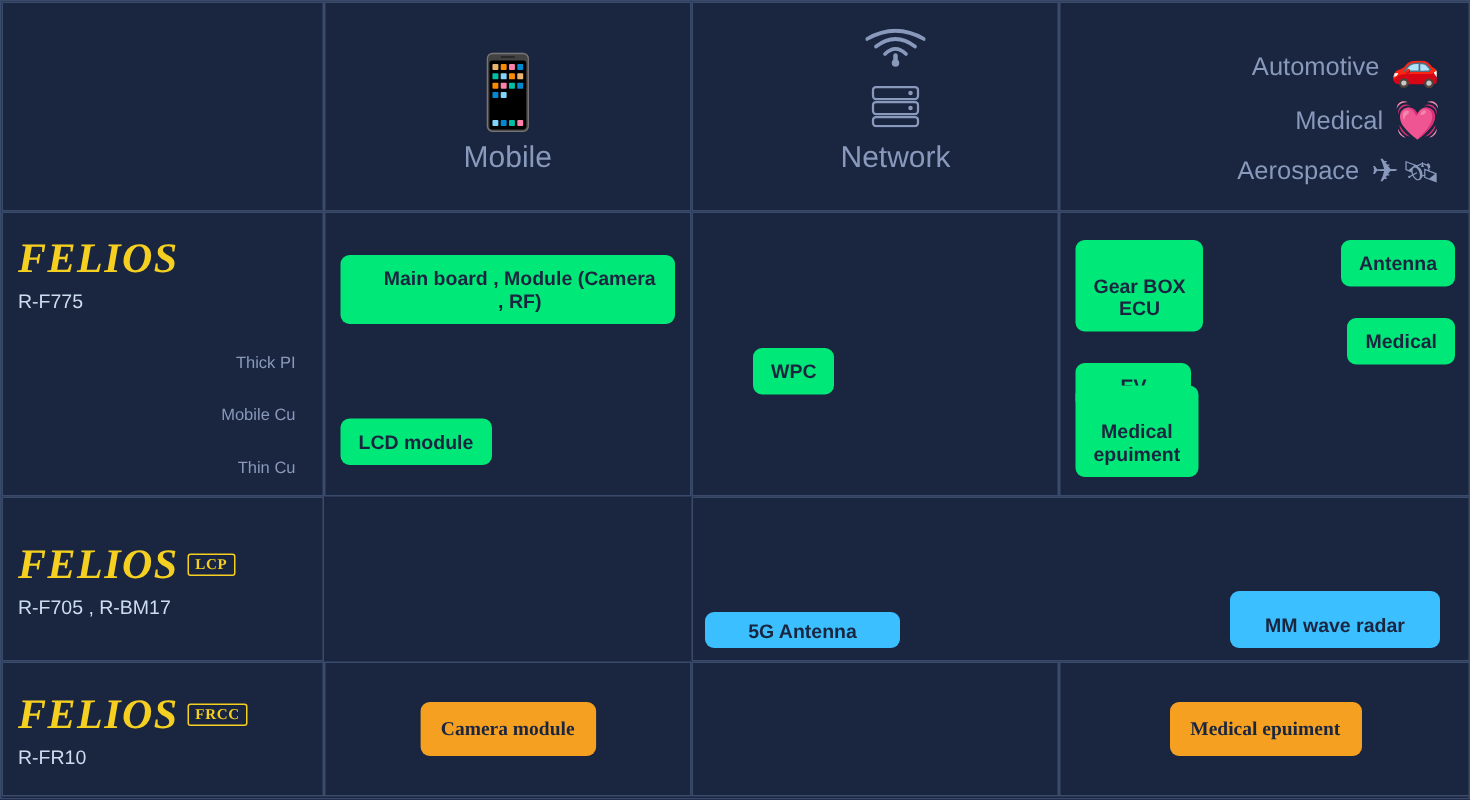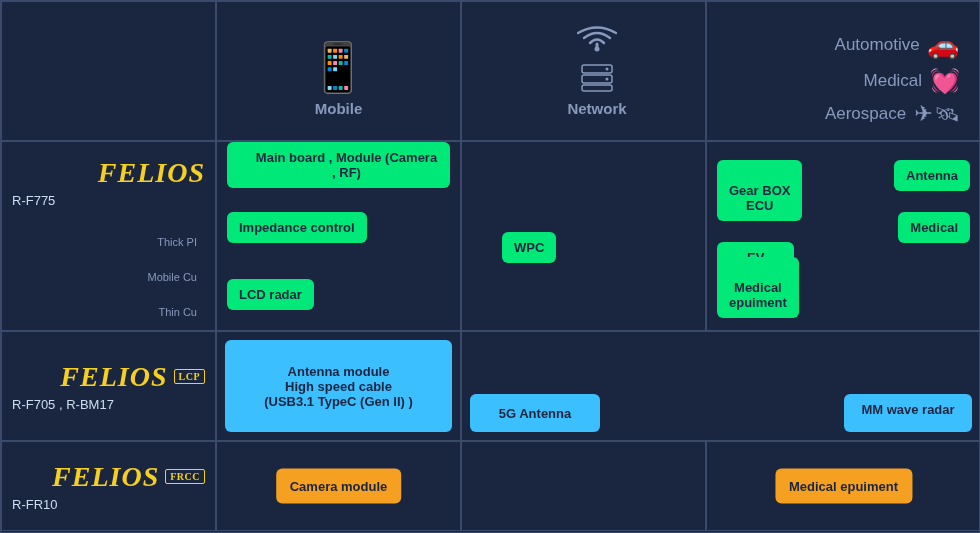--- a/index.html
+++ b/index.html
@@ -140,22 +140,22 @@
 
     .row4-auto {
       grid-column: 4;
       grid-row: 4;
       position: relative;
     }
 
     
     .header-label {
       color: #8899bb;
-      font-size: 15px;
-      font-weight: 700;
+      font-size: 20px;
+      font-weight: 400;
       text-align: left;
       margin-bottom: 8px;
     }
 
     .auto-row {
       display: flex;
       align-items: center;
       justify-content: flex-end;
       margin-bottom: 6px;
     }
@@ -171,21 +171,20 @@
     .felios-logo {
       font-size: 28px;
       font-weight: 900;
       font-style: italic;
       color: #f5d020;
       font-family: Georgia, serif;
       letter-spacing: 1px;
       display: flex;
       align-items: center;
       gap: 6px;
-      justify-content: flex-end;
     }
 
     .felios-badge {
       font-size: 10px;
       font-weight: bold;
       font-style: normal;
       border: 1.5px solid #f5d020;
       color: #f5d020;
       padding: 1px 4px;
       border-radius: 2px;
@@ -228,20 +227,21 @@
     
     .orange-box {
       background: #f5a020;
       color: #1a2540;
       border-radius: 6px;
       font-size: 13px;
       font-weight: 600;
       padding: 10px 14px;
       text-align: center;
       position: absolute;
+      font-family: Liberation Serif, serif;
     }
 
     
     .row-label {
       color: #8899bb;
       font-size: 11px;
       position: absolute;
       margin-left: 48px;
     }
 
@@ -302,28 +302,25 @@
     </div>
     <div class="felios-sub">R-F775</div>
     <div style="position:relative; height:120px; margin-top:8px;">
       <span class="row-label" style="top:20px; right:8px;">Thick PI</span>
       <span class="row-label" style="top:55px; right:8px;">Mobile Cu</span>
       <span class="row-label" style="top:90px; right:8px;">Thin Cu</span>
     </div>
   </div>
 
   <div class="grid-cell row2-mobile">
-    <div class="green-box" style="top:0; left:10px; right:10px; white-space:normal;padding-left:28px;">
+    <div class="green-box" style="top:28px; left:10px; right:10px; white-space:normal;padding-left:28px;">
       <span>Main board , Module (Camera , RF)</span>
     </div>
-    <div class="green-box" style="top:70px; left:10px;">
-      <span>Impedance control</span>
-    </div>
     <div class="green-box" style="bottom:20px; left:10px;">
-      <span>LCD radar</span>
+      <span>LCD module</span>
     </div>
   </div>
 
   <div class="grid-cell row2-network">
     <div class="green-box" style="top:90px; left:40px;">
       <span>WPC</span>
     </div>
   </div>
 
   <div class="grid-cell row2-auto">
@@ -347,33 +344,26 @@
   </div>
 
   <div class="grid-cell row3-logo">
     <div class="felios-logo">
       <span>FELIOS</span>
       <span class="felios-badge">LCP</span>
     </div>
     <div class="felios-sub">R-F705 , R-BM17</div>
   </div>
 
-  <div class="grid-cell row3-mobile">
-    <div class="blue-box" style="top:8px; left:8px; right:8px; bottom:8px; white-space:pre-line; display:flex; align-items:center; justify-content:center;">
-      <span>Antenna module
-High speed cable
-(USB3.1 TypeC (Gen II) )</span>
-    </div>
-  </div>
 
   <div class="grid-cell row3-network-auto">
-    <div class="blue-box" style="bottom:8px; left:8px; width:130px; height:38px; display:flex; align-items:center; justify-content:center;">
+    <div class="blue-box" style="bottom:8px; left:8px; width:130px; height:24px; display:flex; align-items:center; justify-content:center;">
       <span>5G Antenna</span>
     </div>
-    <div class="blue-box" style="bottom:8px; right:8px; width:128px; height:38px; display:flex; align-items:flex-start; justify-content:center;">
+    <div class="blue-box" style="bottom:8px; right:20px; width:140px; height:38px; display:flex; align-items:flex-end; justify-content:center;">
       <span>MM wave radar</span>
     </div>
   </div>
 
   <div class="grid-cell row4-logo">
     <div class="felios-logo">
       <span>FELIOS</span>
       <span class="felios-badge">FRCC</span>
     </div>
     <div class="felios-sub">R-FR10</div>

